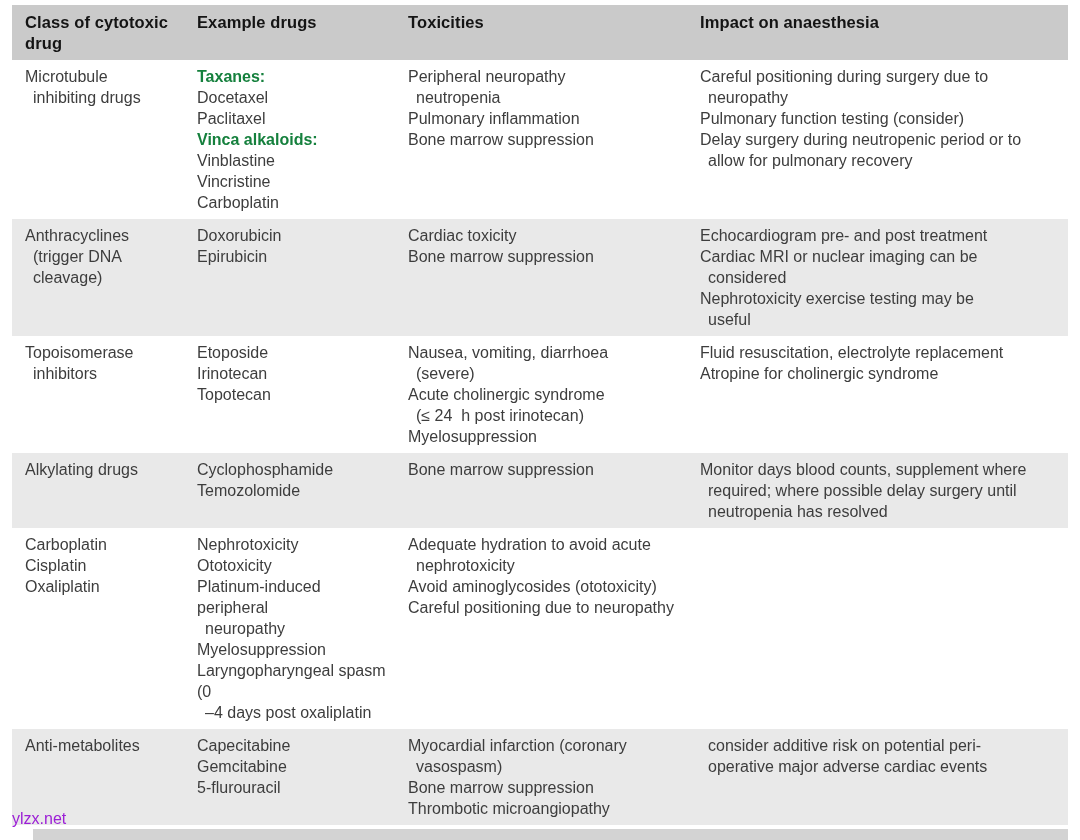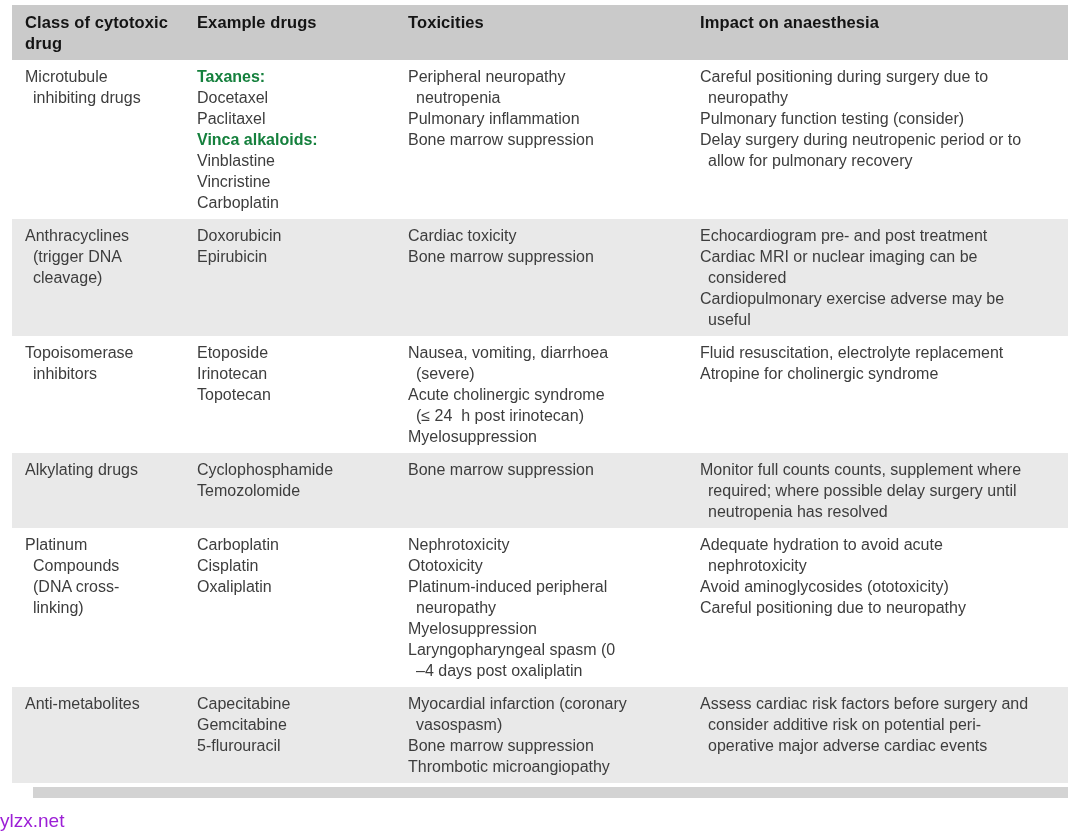--- a/index.html
+++ b/index.html
@@ -64,23 +64,23 @@
     color: #15803d;
   }
   .bottom-bar {
     height: 11px;
     margin-top: 4px;
     margin-left: 21px;
     background: var(--bottom-bar, #d3d3d3);
   }
   .watermark {
     position: absolute;
-    left: 0;
+    left: 12px;
     top: 810px;
-    font-size: 19px;
+    font-size: 16px;
     color: var(--watermark-color, #9c1fd6);
     text-decoration: none;
     z-index: 5;
   }
 </style>
 </head>
 <body>
 
 <div class="page">
 
@@ -133,21 +133,21 @@
             <div class="line">Epirubicin</div>
           </div>
           <div class="cell">
             <div class="line">Cardiac toxicity</div>
             <div class="line">Bone marrow suppression</div>
           </div>
           <div class="cell">
             <div class="line">Echocardiogram pre- and post treatment</div>
             <div class="line">Cardiac MRI or nuclear imaging can be</div>
             <div class="line indent">considered</div>
-            <div class="line">Cardiopulmonary exercise adverse may be</div>
+            <div class="line">Nephrotoxicity exercise testing may be</div>
             <div class="line indent">useful</div>
           </div>
         </div>
         <div class="trow row">
           <div class="cell">
             <div class="line">Topoisomerase</div>
             <div class="line indent">inhibitors</div>
           </div>
           <div class="cell">
             <div class="line">Etoposide</div>
@@ -171,32 +171,26 @@
             <div class="line">Alkylating drugs</div>
           </div>
           <div class="cell">
             <div class="line">Cyclophosphamide</div>
             <div class="line">Temozolomide</div>
           </div>
           <div class="cell">
             <div class="line">Bone marrow suppression</div>
           </div>
           <div class="cell">
-            <div class="line">Monitor full counts counts, supplement where</div>
+            <div class="line">Monitor days blood counts, supplement where</div>
             <div class="line indent">required; where possible delay surgery until</div>
             <div class="line indent">neutropenia has resolved</div>
           </div>
         </div>
         <div class="trow row">
-          <div class="cell">
-            <div class="line">Platinum</div>
-            <div class="line indent">Compounds</div>
-            <div class="line indent">(DNA cross-</div>
-            <div class="line indent">linking)</div>
-          </div>
           <div class="cell">
             <div class="line">Carboplatin</div>
             <div class="line">Cisplatin</div>
             <div class="line">Oxaliplatin</div>
           </div>
           <div class="cell">
             <div class="line">Nephrotoxicity</div>
             <div class="line">Ototoxicity</div>
             <div class="line">Platinum-induced peripheral</div>
             <div class="line indent">neuropathy</div>
@@ -220,21 +214,20 @@
             <div class="line">Gemcitabine</div>
             <div class="line">5-flurouracil</div>
           </div>
           <div class="cell">
             <div class="line">Myocardial infarction (coronary</div>
             <div class="line indent">vasospasm)</div>
             <div class="line">Bone marrow suppression</div>
             <div class="line">Thrombotic microangiopathy</div>
           </div>
           <div class="cell">
-            <div class="line">Assess cardiac risk factors before surgery and</div>
             <div class="line indent">consider additive risk on potential peri-</div>
             <div class="line indent">operative major adverse cardiac events</div>
           </div>
         </div>
       </div>
 
     <div class="bottom-bar"></div>
 
   </div>
 

